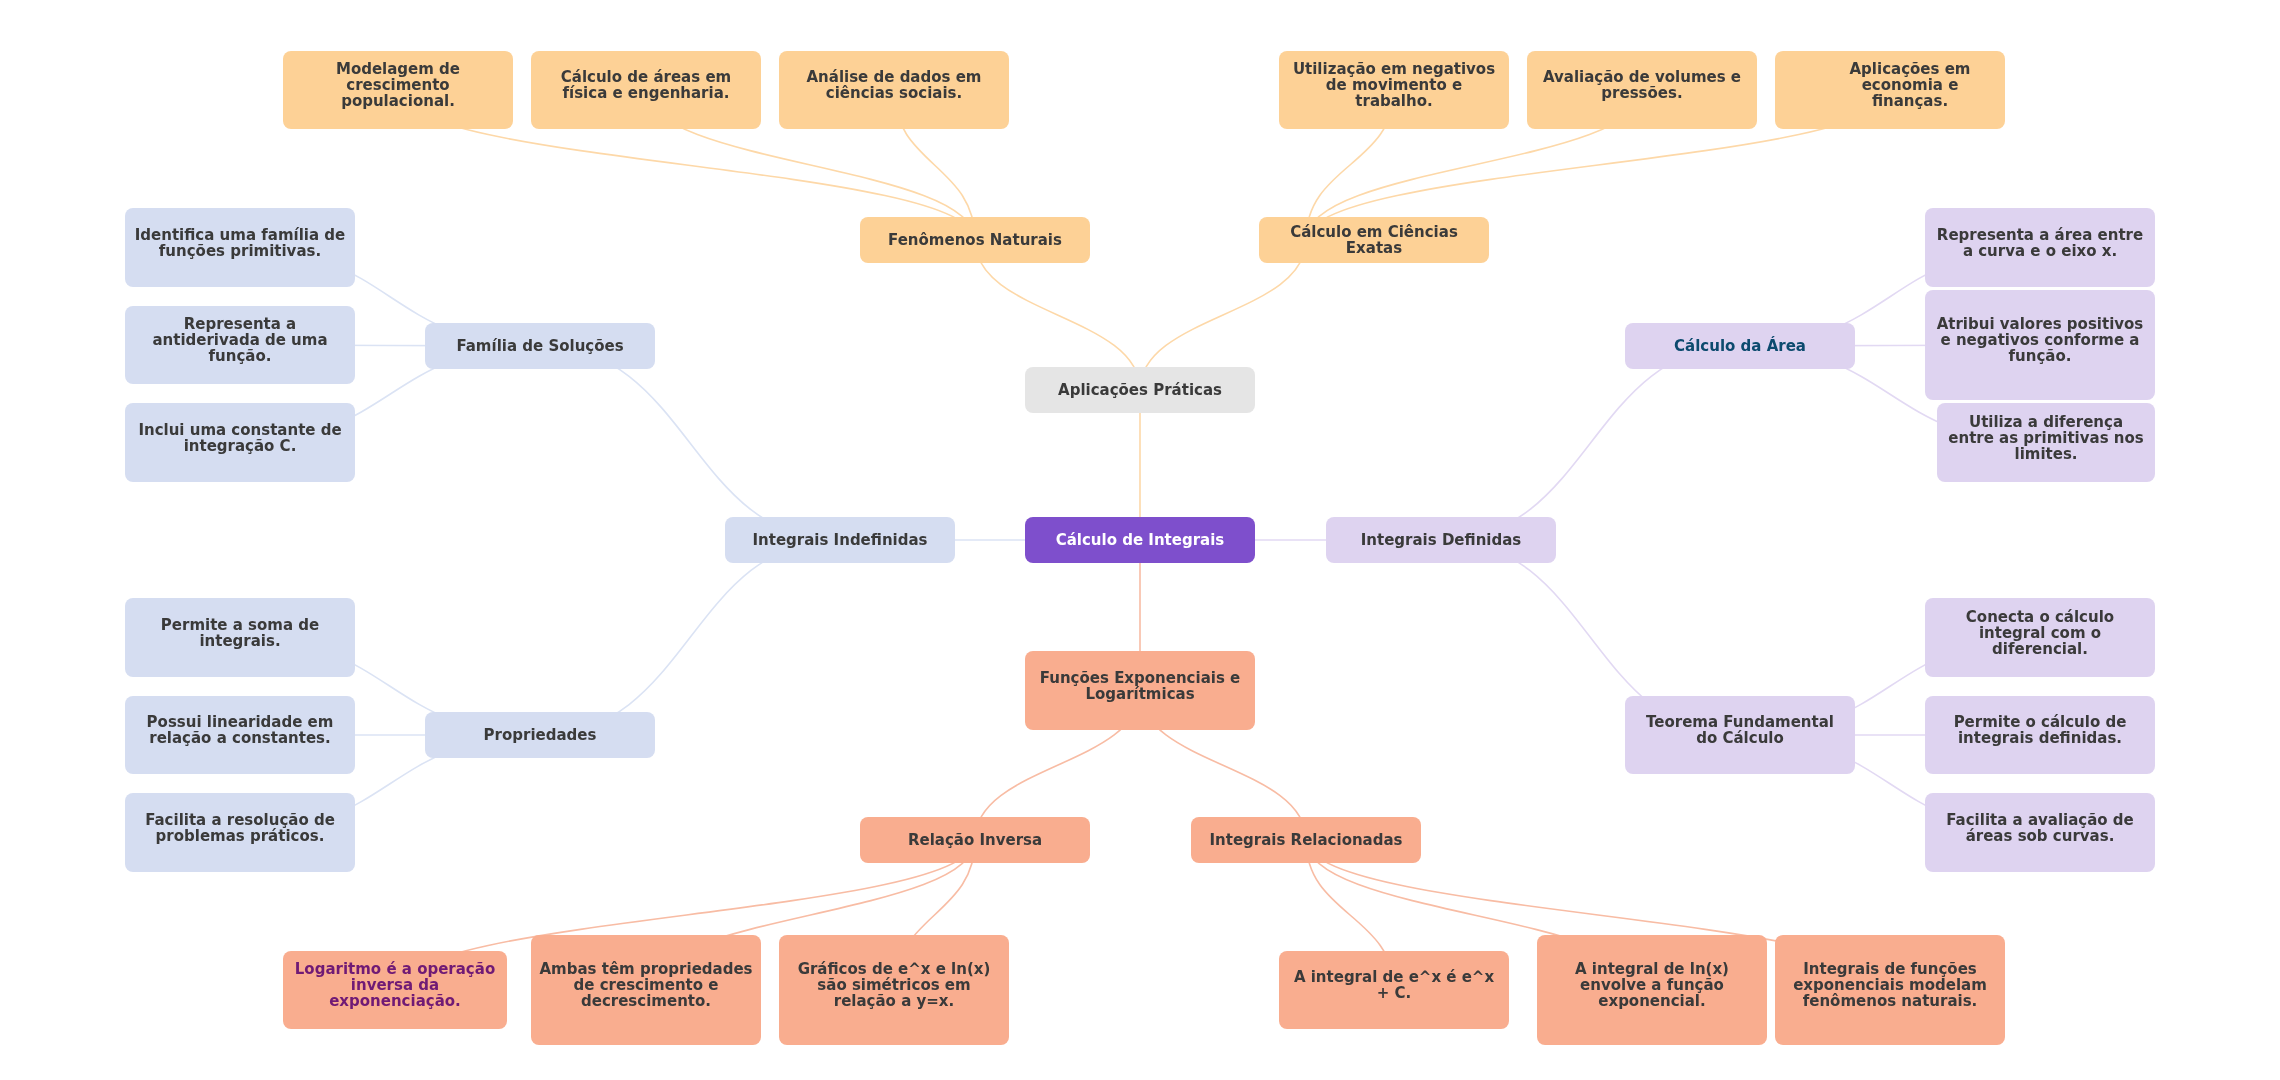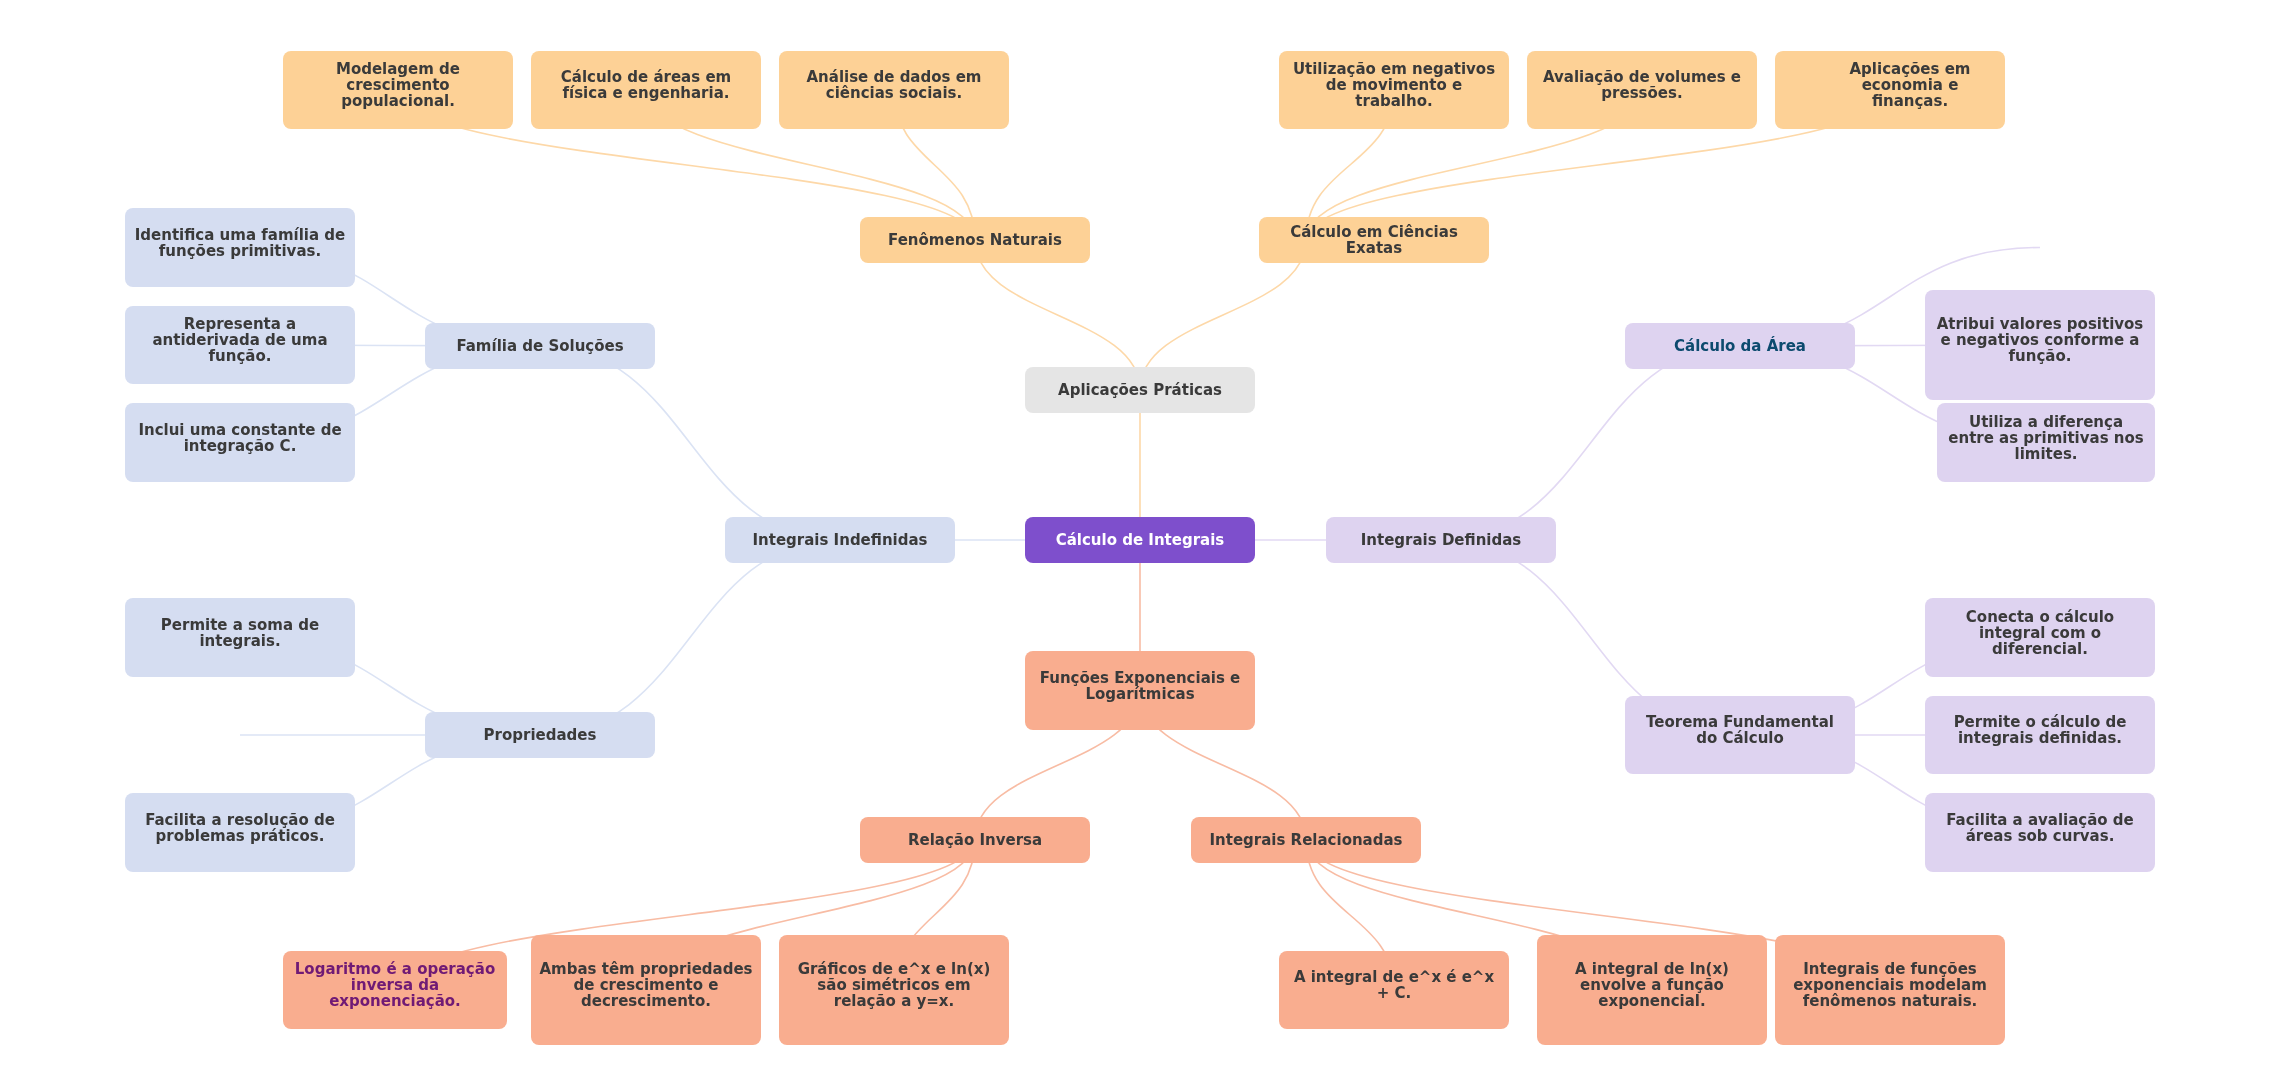--- a/index.html
+++ b/index.html
@@ -108,32 +108,38 @@
   </div>
   <div class="node blue leaf" style="left: 125px; top: 306px; width: 230px; height: 78px; background: rgb(213, 221, 241); color: rgb(58, 58, 58);">
     <span>Representa a antiderivada de uma função.</span>
   </div>
   <div class="node blue leaf" style="left: 125px; top: 403px; width: 230px; height: 79px; background: rgb(213, 221, 241); color: rgb(58, 58, 58);">
     <span>Inclui uma constante de integração C.</span>
   </div>
   <div class="node blue leaf" style="left: 125px; top: 598px; width: 230px; height: 79px; background: rgb(213, 221, 241); color: rgb(58, 58, 58);">
     <span>Permite a soma de integrais.</span>
   </div>
+  <div class="node blue leaf" style="left: 125px; top: 696px; width: 230px; height: 78px; background: rgb(213, 221, 241); color: rgb(58, 58, 58);">
+    <span>Possui linearidade em relação a constantes.</span>
+  </div>
   <div class="node blue leaf" style="left: 125px; top: 793px; width: 230px; height: 79px; background: rgb(213, 221, 241); color: rgb(58, 58, 58);">
     <span>Facilita a resolução de problemas práticos.</span>
   </div>
 
   <div class="node lilac" style="left: 1326px; top: 517px; width: 230px; height: 46px; background: rgb(222, 211, 240); color: rgb(58, 58, 58);">
     <span>Integrais Definidas</span>
   </div>
   <div class="node lilac" style="left: 1625px; top: 323px; width: 230px; height: 46px; background: rgb(222, 211, 240); color: #0c4a6e;">
     <span>Cálculo da Área</span>
   </div>
   <div class="node lilac leaf" style="left: 1625px; top: 696px; width: 230px; height: 78px; background: rgb(222, 211, 240); color: rgb(58, 58, 58);">
     <span>Teorema Fundamental do Cálculo</span>
+  </div>
+  <div class="node lilac leaf" style="left: 1925px; top: 208px; width: 230px; height: 79px; background: rgb(222, 211, 240); color: rgb(58, 58, 58);">
+    <span>Representa a área entre a curva e o eixo x.</span>
   </div>
   <div class="node lilac leaf" style="left: 1925px; top: 290px; width: 230px; height: 110px; background: rgb(222, 211, 240); color: rgb(58, 58, 58);">
     <span>Atribui valores positivos e negativos conforme a função.</span>
   </div>
   <div class="node lilac leaf" style="left: 1925px; top: 403px; width: 218px; height: 79px; background: rgb(222, 211, 240); color: rgb(58, 58, 58); margin-left: 12px;">
     <span>Utiliza a diferença entre as primitivas nos limites.</span>
   </div>
   <div class="node lilac leaf" style="left: 1925px; top: 598px; width: 230px; height: 79px; background: rgb(222, 211, 240); color: rgb(58, 58, 58);">
     <span>Conecta o cálculo integral com o diferencial.</span>
   </div>

